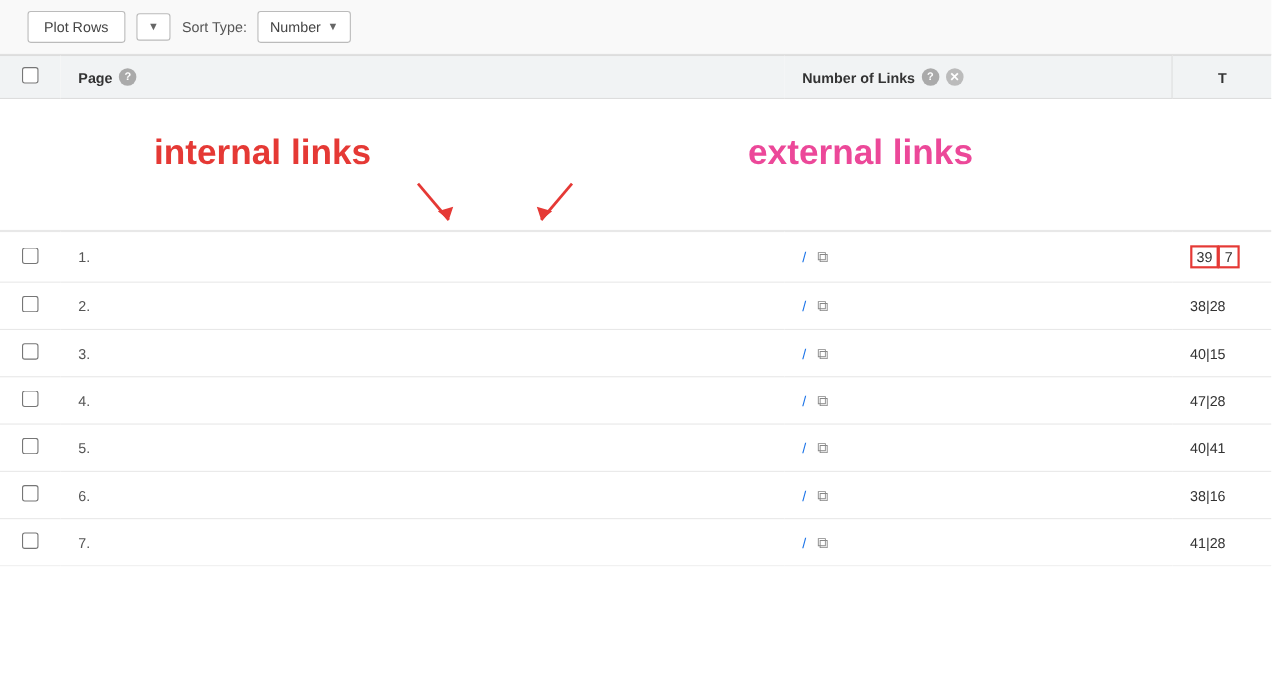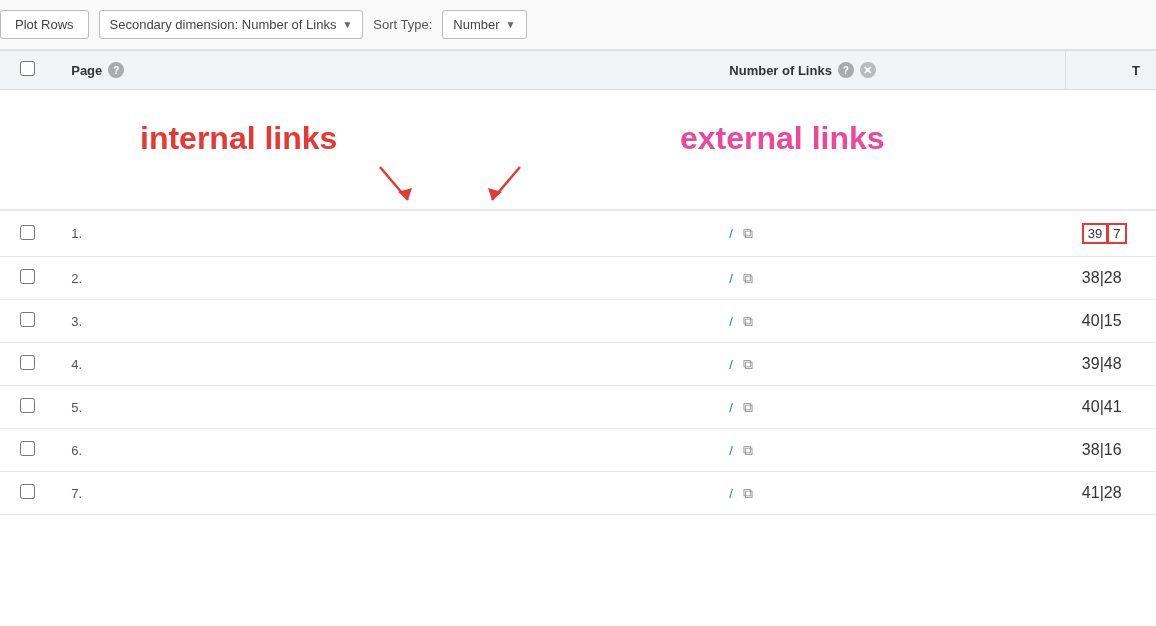--- a/index.html
+++ b/index.html
@@ -6,21 +6,21 @@
     body {
       font-family: Arial, sans-serif;
       font-size: 13px;
       background: #fff;
       color: #333;
     }
 
     .toolbar {
       display: flex;
       align-items: center;
-      padding: 10px 0;
+      padding: 10px 25px;
       gap: 10px;
       border-bottom: 1px solid #e0e0e0;
       background: #f9f9f9;
     }
 
     .btn-plot-rows {
       padding: 6px 14px;
       border: 1px solid #bbb;
       background: #fff;
       border-radius: 3px;
@@ -60,21 +60,21 @@
     table {
       width: 100%;
       border-collapse: collapse;
     }
 
     thead th {
       background: #f1f3f4;
       border-bottom: 1px solid #ddd;
       border-top: 1px solid #ddd;
       padding: 10px 16px;
-      text-align: right;
+      text-align: center;
       font-size: 13px;
       font-weight: 600;
       color: #333;
     }
 
     thead th.col-page {
       width: 560px;
     }
 
     thead th.col-links {
@@ -149,21 +149,21 @@
       font-size: 13px;
     }
 
     .copy-icon {
       color: #888;
       font-size: 14px;
       cursor: pointer;
     }
 
     .links-value {
-      font-size: 16px;
+      font-size: 13px;
       color: #333;
     }
 
     
     .annotation-overlay {
       position: relative;
       height: 120px;
       background: #fff;
       border-bottom: 1px solid #e8e8e8;
     }
@@ -227,21 +227,20 @@
       cursor: pointer;
     }
   </style>
 </head>
 <body>
 
 <div class="toolbar">
   <button class="btn-plot-rows">Plot Rows</button>
 
   <div class="dropdown-select">
-    <span>Secondary dimension: Number of Links</span>
     <span class="dropdown-arrow">▼</span>
   </div>
 
   <span class="sort-label">Sort Type:</span>
 
   <div class="dropdown-select">
     <span>Number</span>
     <span class="dropdown-arrow">▼</span>
   </div>
 </div>
@@ -345,21 +344,21 @@
           <input type="checkbox" class="checkbox-input" style="">
         </td>
         <td class="col-num">4.</td>
         <td>
           <div class="col-page-content">
             <a class="page-link" href="#">/</a>
             <span class="copy-icon">⧉</span>
           </div>
         </td>
         <td>
-          <span class="links-value">39|48</span>
+          <span class="links-value">47|28</span>
         </td>
       </tr>
       <tr>
         <td class="col-checkbox">
           <input type="checkbox" class="checkbox-input" style="">
         </td>
         <td class="col-num">5.</td>
         <td>
           <div class="col-page-content">
             <a class="page-link" href="#">/</a>

